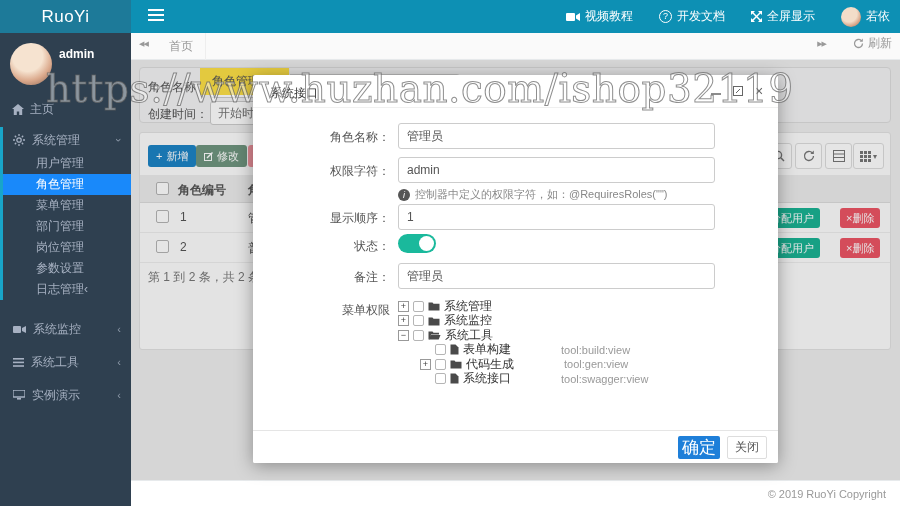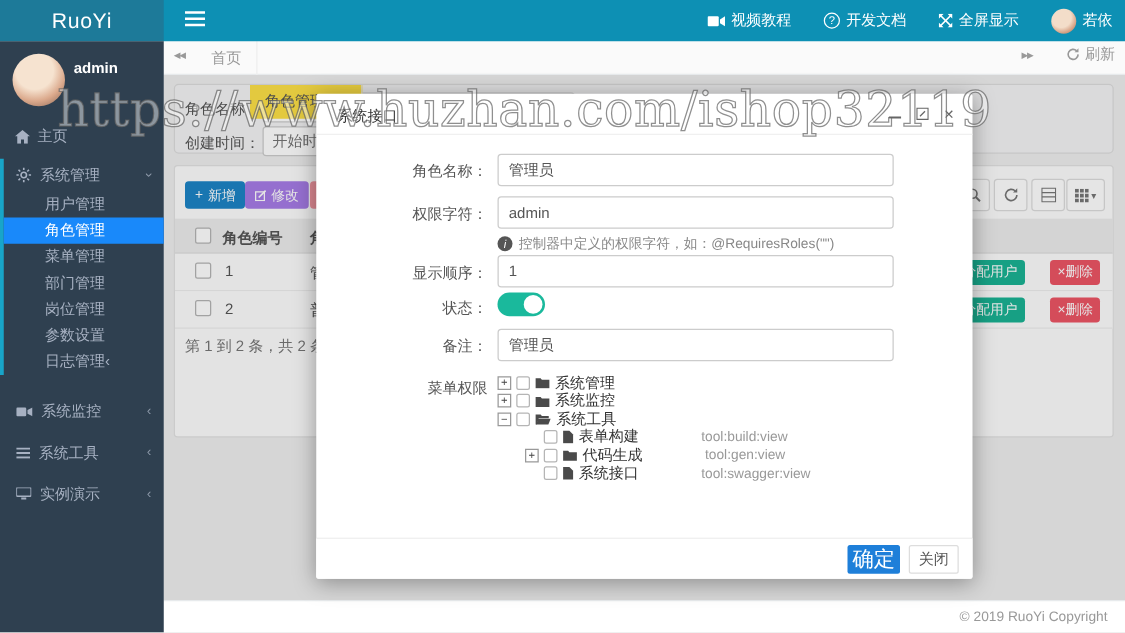--- a/index.html
+++ b/index.html
@@ -45,21 +45,21 @@
   .tab-refresh { position:absolute; right:8px; top:0; height:20px; display:flex; align-items:center; gap:4px; color:#999; cursor:pointer; }
 
   
   .content { position:absolute; left:131px; top:60px; width:769px; height:420px; background:#efefef; z-index:1; }
   .search-panel { position:absolute; left:8px; top:7px; width:752px; height:56px; border:1px solid #ddd; border-radius:4px; background:#f3f3f4; }
   .sp-label { position:absolute; color:#555; }
   .sp-input { position:absolute; height:24px; border:1px solid #ccc; border-radius:3px; background:#fff; padding:0 7px; font-size:12px; color:#555; font-family:inherit; }
   .table-panel { position:absolute; left:8px; top:72px; width:752px; height:218px; background:#fdfdfd; border:1px solid #e2e2e2; border-radius:3px; }
   .btn { display:inline-flex; align-items:center; gap:4px; border:none; border-radius:3px; color:#fff; font-size:11px; padding:0 8px; height:22px; cursor:pointer; font-family:inherit; }
   .btn-add { background:#1c84c6; position:absolute; left:8px; top:12px; }
-  .btn-edit { background:#6d28d9; opacity:.6; position:absolute; left:56px; top:12px; }
+  .btn-edit { background:#14532d; opacity:.6; position:absolute; left:56px; top:12px; }
   .btn-del { background:#ed5565; opacity:.6; position:absolute; left:108px; top:12px; }
   .icon-btn { position:absolute; top:10px; width:27px; height:26px; background:#fff; border:1px solid #ddd; border-radius:3px;
               display:flex; align-items:center; justify-content:center; cursor:pointer; color:#777; gap:2px; }
   .thead { position:absolute; left:0; top:42px; width:750px; height:28px; background:#ececec; border-bottom:1px solid #ddd; font-weight:bold; color:#555; }
   .trow { position:absolute; left:0; width:750px; height:30px; border-bottom:1px solid #eee; background:#fdfdfd; }
   .cbx { display:inline-block; width:13px; height:13px; border:1px solid #b5b5b5; border-radius:2px; background:#fff; cursor:pointer; }
   .cell { position:absolute; top:7px; }
   .row-btn { position:absolute; top:5px; height:20px; border-radius:3px; color:#fff; font-size:11px; line-height:20px; padding:0 6px; cursor:pointer; }
   .rb-assign { background:#1ab394; }
   .rb-del { background:#ed5565; }

